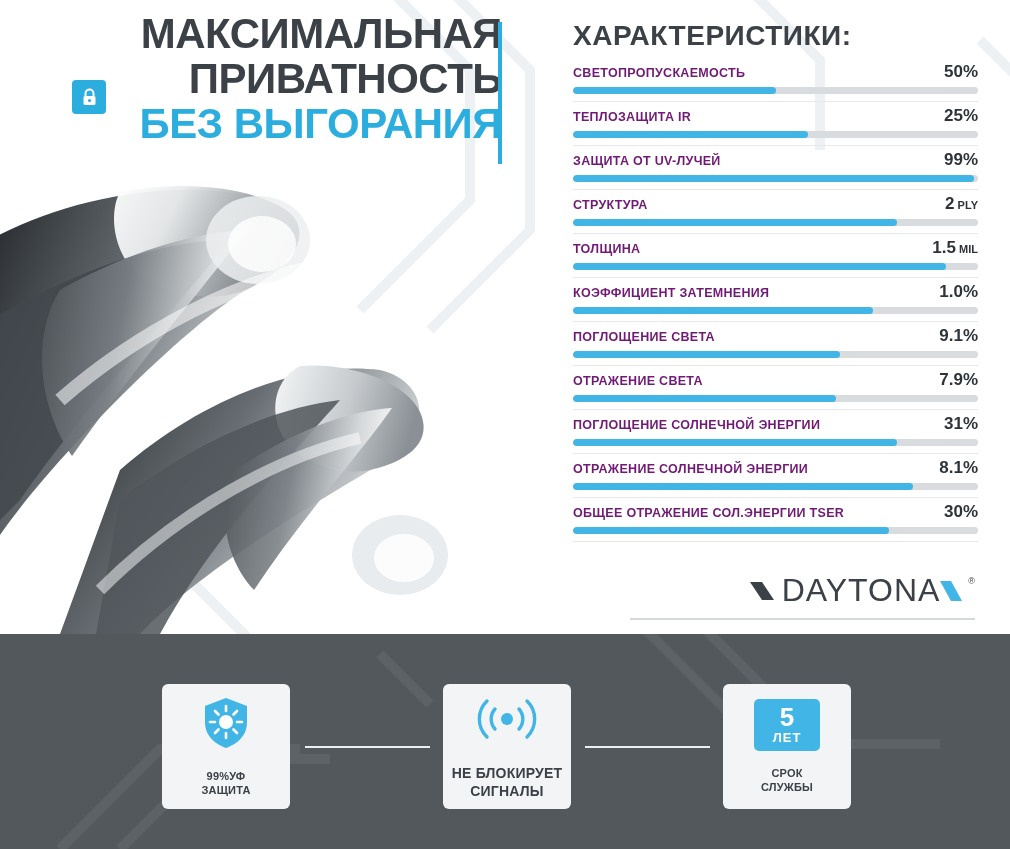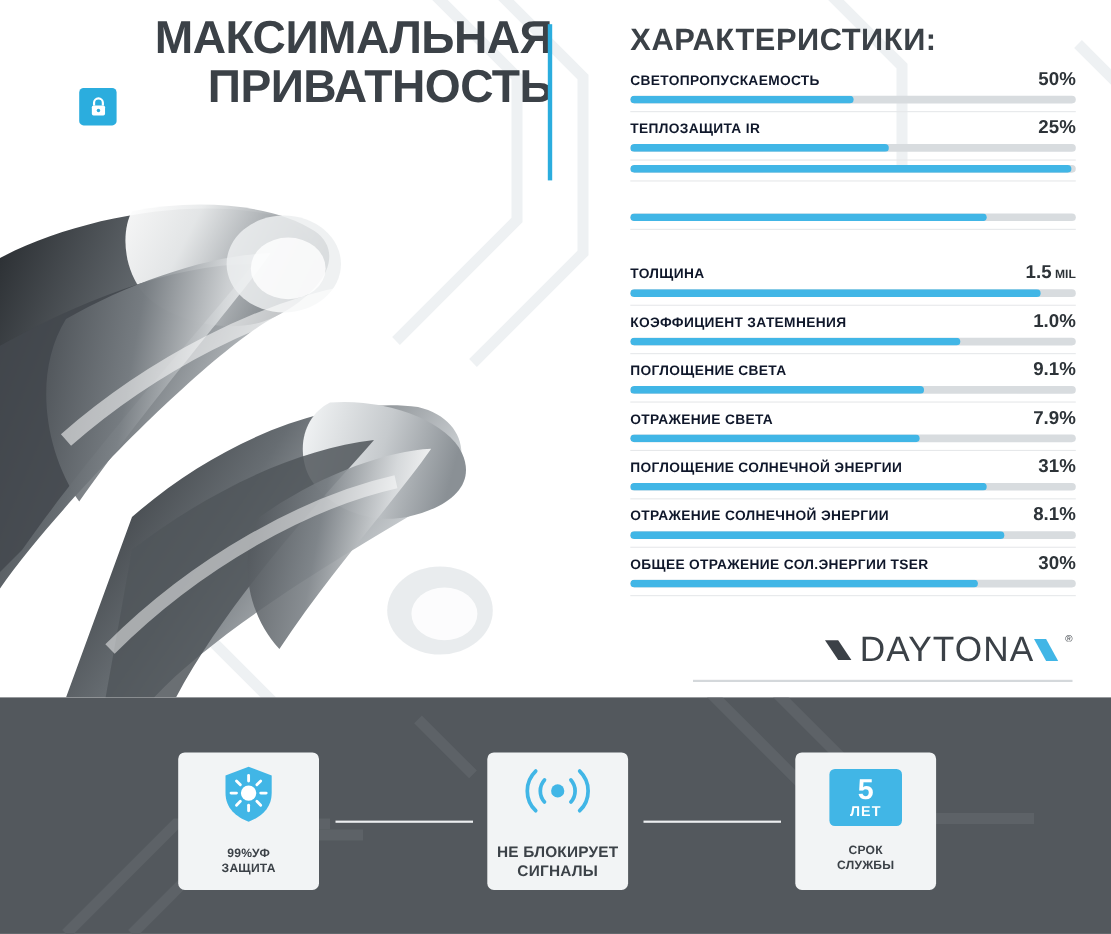--- a/index.html
+++ b/index.html
@@ -69,21 +69,21 @@
     position:absolute;left:28px;top:62px;width:405px;
   }
   .spec-row{
     position:relative;height:44px;
   }
   .spec-head{
     display:flex;justify-content:space-between;align-items:baseline;
     padding-bottom:5px;
   }
   .spec-label{
-    font-size:12.5px;font-weight:bold;color:#0f172a;text-transform:uppercase;
+    font-size:12.5px;font-weight:bold;color:#701a75;text-transform:uppercase;
     letter-spacing:0.3px;
   }
   .spec-value{
     font-size:17px;font-weight:bold;color:#2d3338;white-space:nowrap;
   }
   .spec-value .unit{font-size:11px;font-weight:bold;}
   .bar-track{
     position:relative;height:7px;border-radius:4px;background:#d8dcdf;overflow:hidden;
   }
   .bar-fill{
@@ -159,20 +159,21 @@
           <path d="M980 40 L1060 120"></path>
           <path d="M150 540 L260 650"></path>
         </g>
       </svg>
     </div>
 
     <div class="hero">
       <div class="hero-title">
         <div class="l1">МАКСИМАЛЬНАЯ</div>
         <div class="l2">ПРИВАТНОСТЬ</div>
+        <div class="l3">БЕЗ ВЫГОРАНИЯ</div>
       </div>
       <div class="title-rule"></div>
 
       <div class="lock-badge">
         <svg width="17" height="19" viewBox="0 0 17 19">
           <path d="M4.5 8 V5.5 a4 4 0 0 1 8 0 V8" stroke="#ffffff" stroke-width="2" fill="none"></path>
           <rect x="2.5" y="8" width="12" height="9" rx="1.5" fill="#ffffff"></rect>
           <circle cx="8.5" cy="12.5" r="1.6" fill="#2badde"></circle>
         </svg>
       </div>
@@ -242,26 +243,34 @@
             <div class="spec-head">
               <span class="spec-label">ТЕПЛОЗАЩИТА IR</span>
               <span class="spec-value"><span>25</span><span class="">%</span></span>
             </div>
             <div class="bar-track">
               <div class="bar-fill" style="width: 58%;"></div>
             </div>
             <div class="divider"></div>
           </div>
           <div class="spec-row">
+            <div class="spec-head">
+              <span class="spec-label">ЗАЩИТА ОТ UV-ЛУЧЕЙ</span>
+              <span class="spec-value"><span>99</span><span class="">%</span></span>
+            </div>
             <div class="bar-track">
               <div class="bar-fill" style="width: 99%;"></div>
             </div>
             <div class="divider"></div>
           </div>
           <div class="spec-row">
+            <div class="spec-head">
+              <span class="spec-label">СТРУКТУРА</span>
+              <span class="spec-value"><span>2</span><span class="unit"> PLY</span></span>
+            </div>
             <div class="bar-track">
               <div class="bar-fill" style="width: 80%;"></div>
             </div>
             <div class="divider"></div>
           </div>
           <div class="spec-row">
             <div class="spec-head">
               <span class="spec-label">ТОЛЩИНА</span>
               <span class="spec-value"><span>1.5</span><span class="unit"> MIL</span></span>
             </div>

